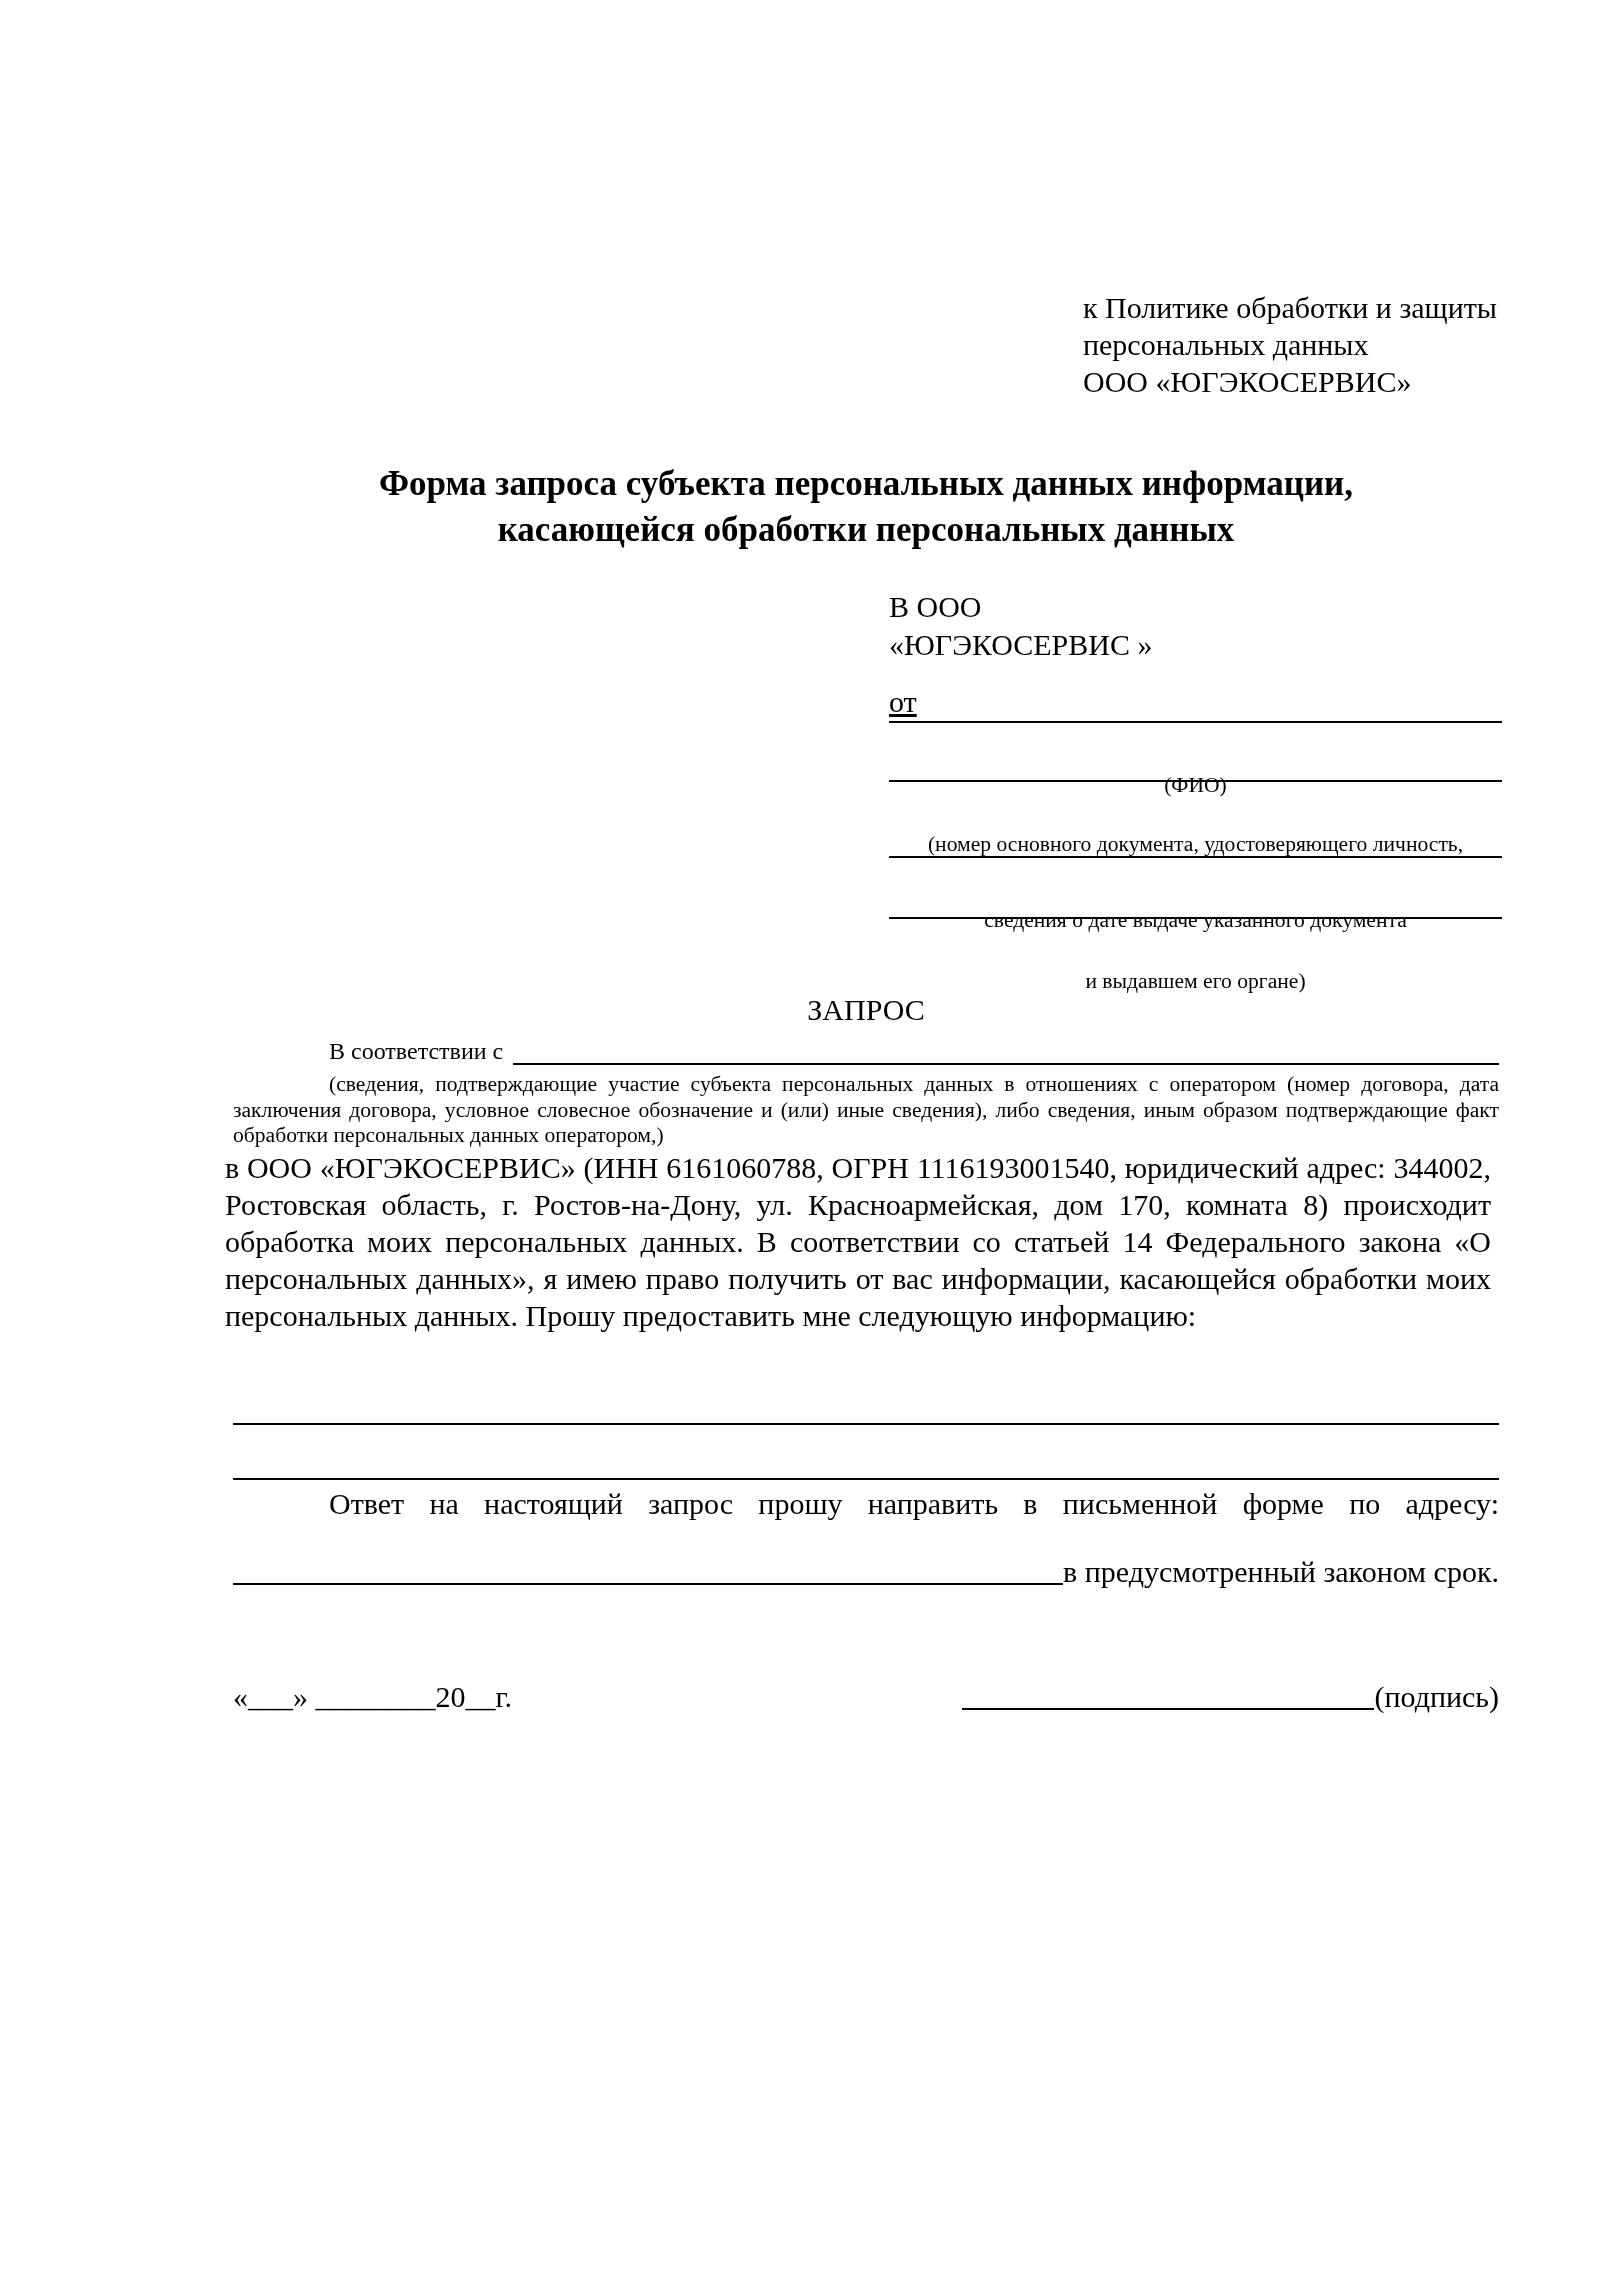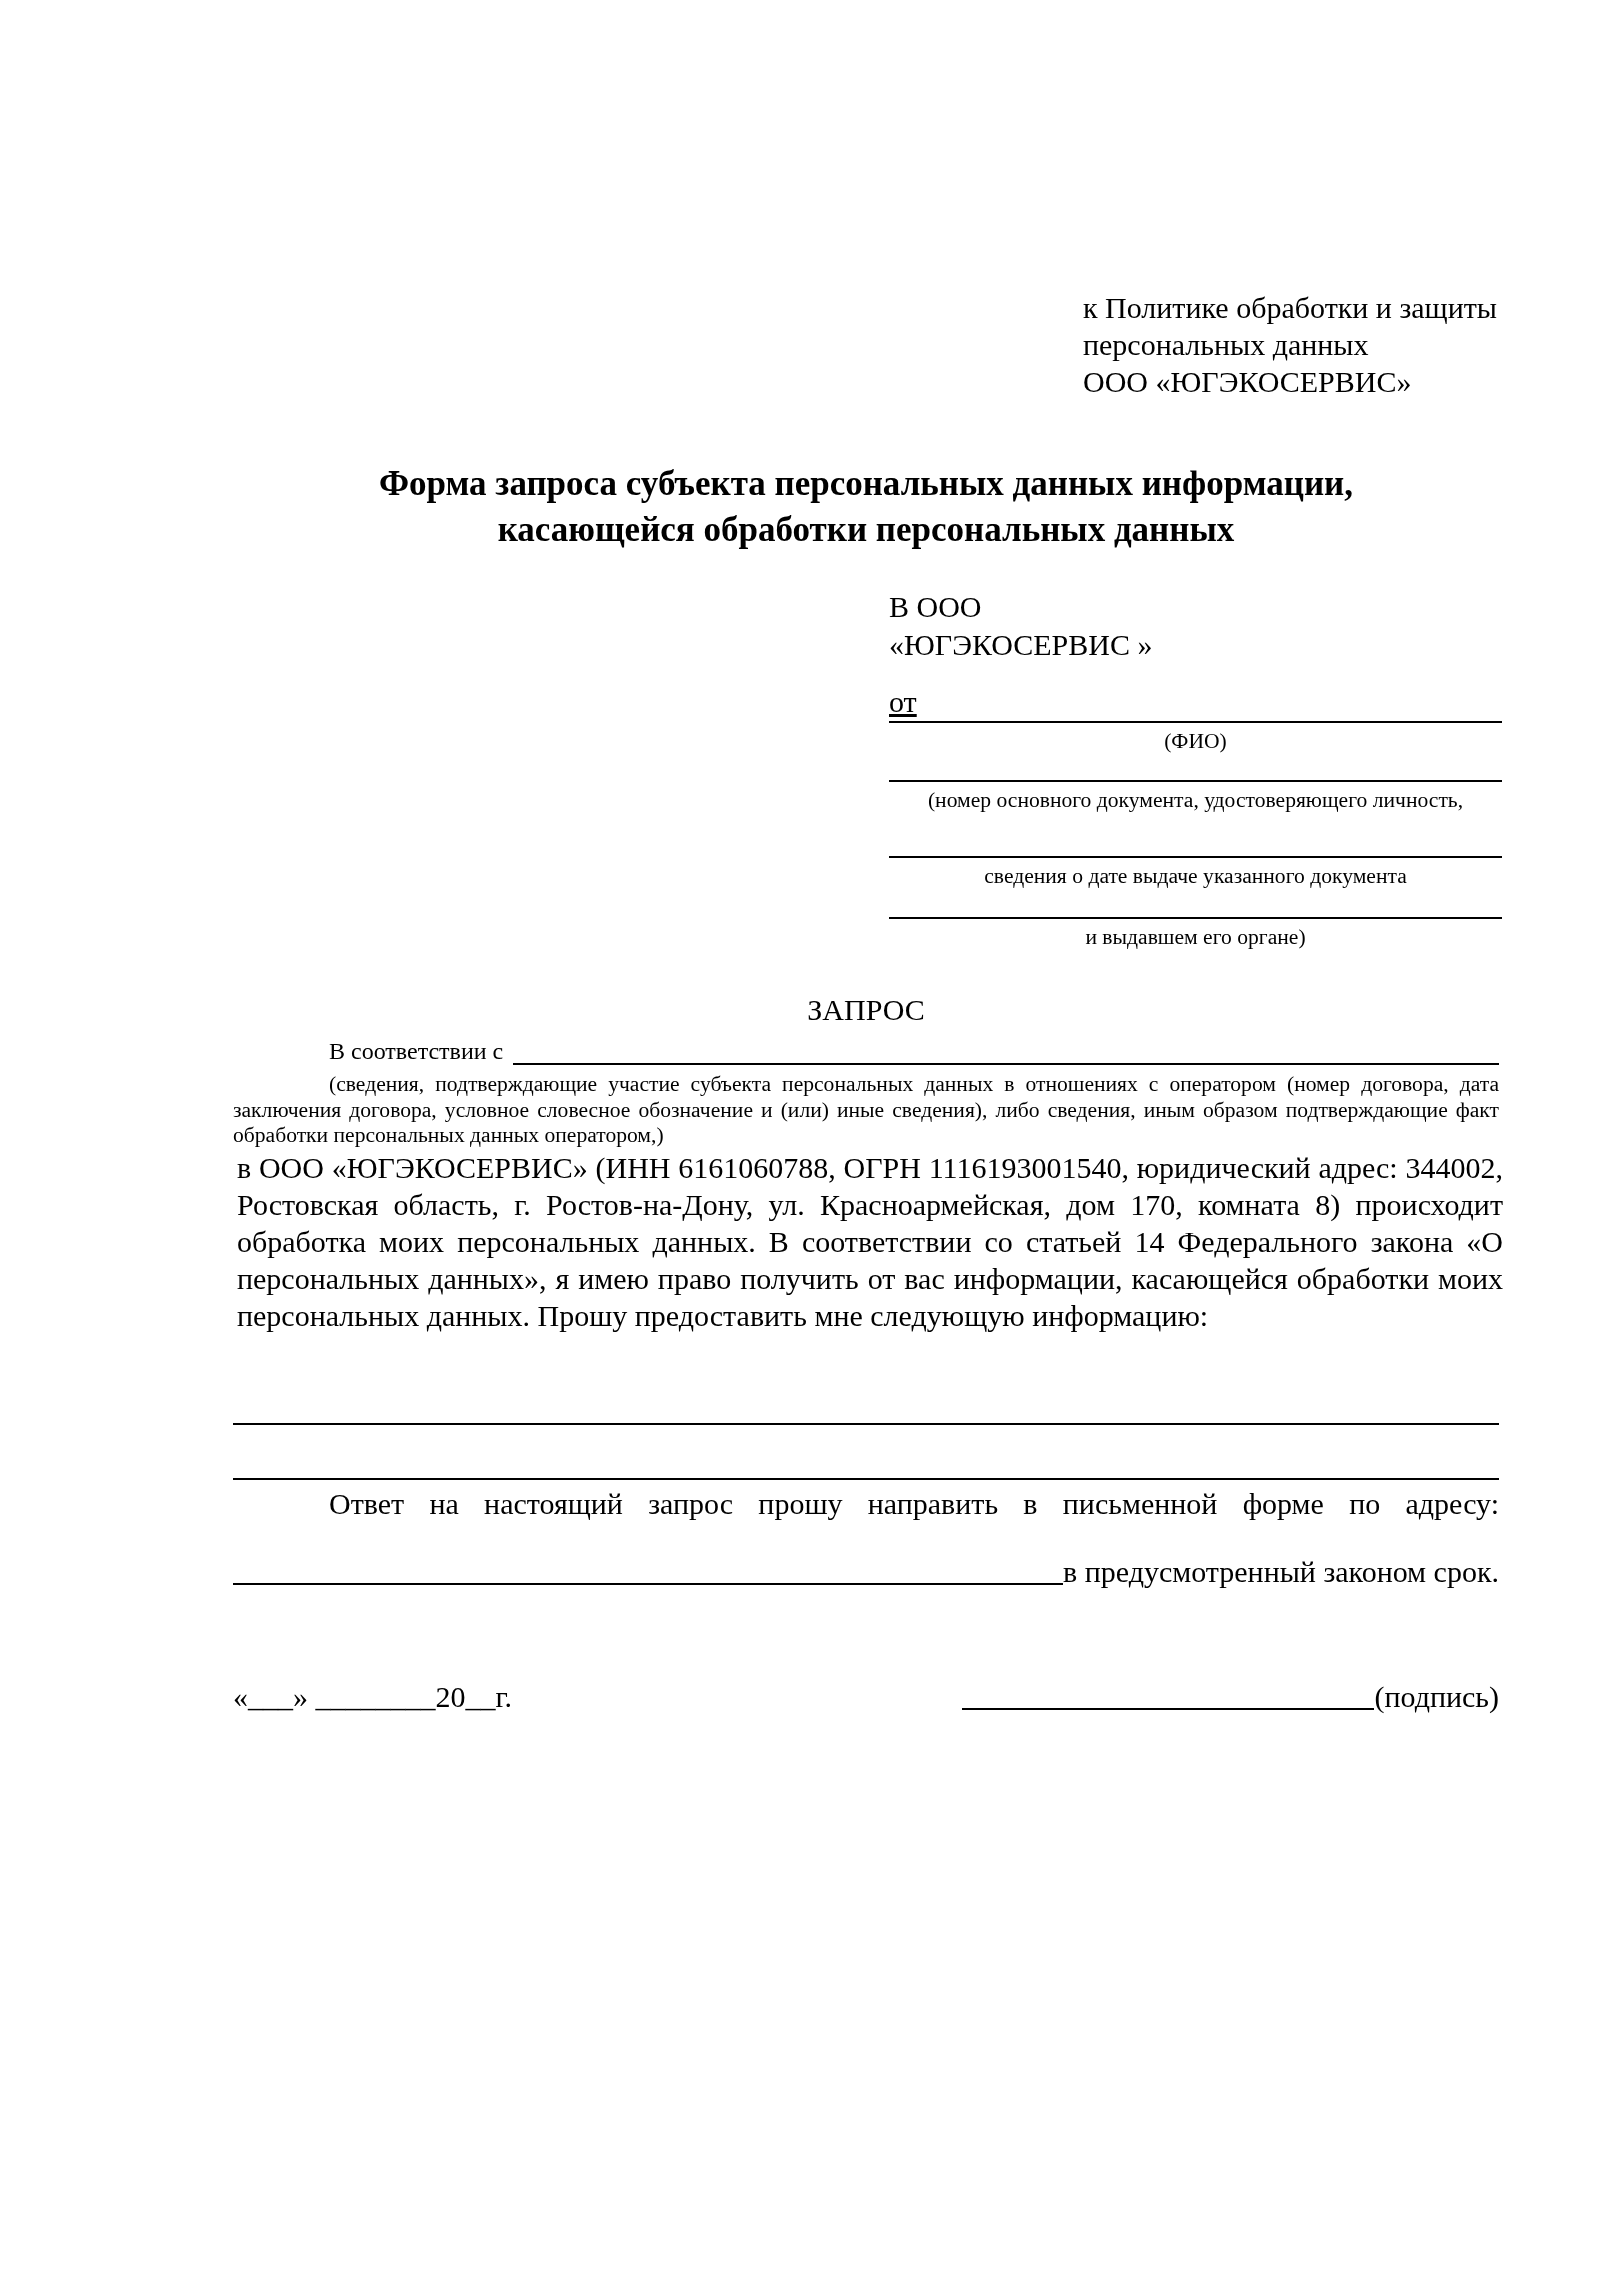--- a/index.html
+++ b/index.html
@@ -54,20 +54,21 @@
   .rule-right { left: 889px; width: 613px; }
   .rule-full  { left: 233px; width: 1266px; }
   .caption {
     position: absolute;
     left: 889px;
     width: 613px;
     text-align: center;
     font-size: 21.6px;
     line-height: 25.5px;
     white-space: nowrap;
+    margin-top: 44px;
   }
   .zapros-heading {
     position: absolute;
     left: 233px;
     top: 993px;
     width: 1266px;
     text-align: center;
     font-size: 30px;
   }
   .intro-line {
@@ -92,21 +93,21 @@
     left: 233px;
     top: 1072px;
     width: 1266px;
     font-size: 21.6px;
     line-height: 25.5px;
     text-align: justify;
     text-indent: 96px;
   }
   .main-paragraph {
     position: absolute;
-    left: 237px;
+    left: 225px;
     top: 1149px;
     width: 1266px;
     font-size: 30px;
     line-height: 37px;
     text-align: justify;
   }
   .reply-intro {
     position: absolute;
     left: 233px;
     top: 1485px;

